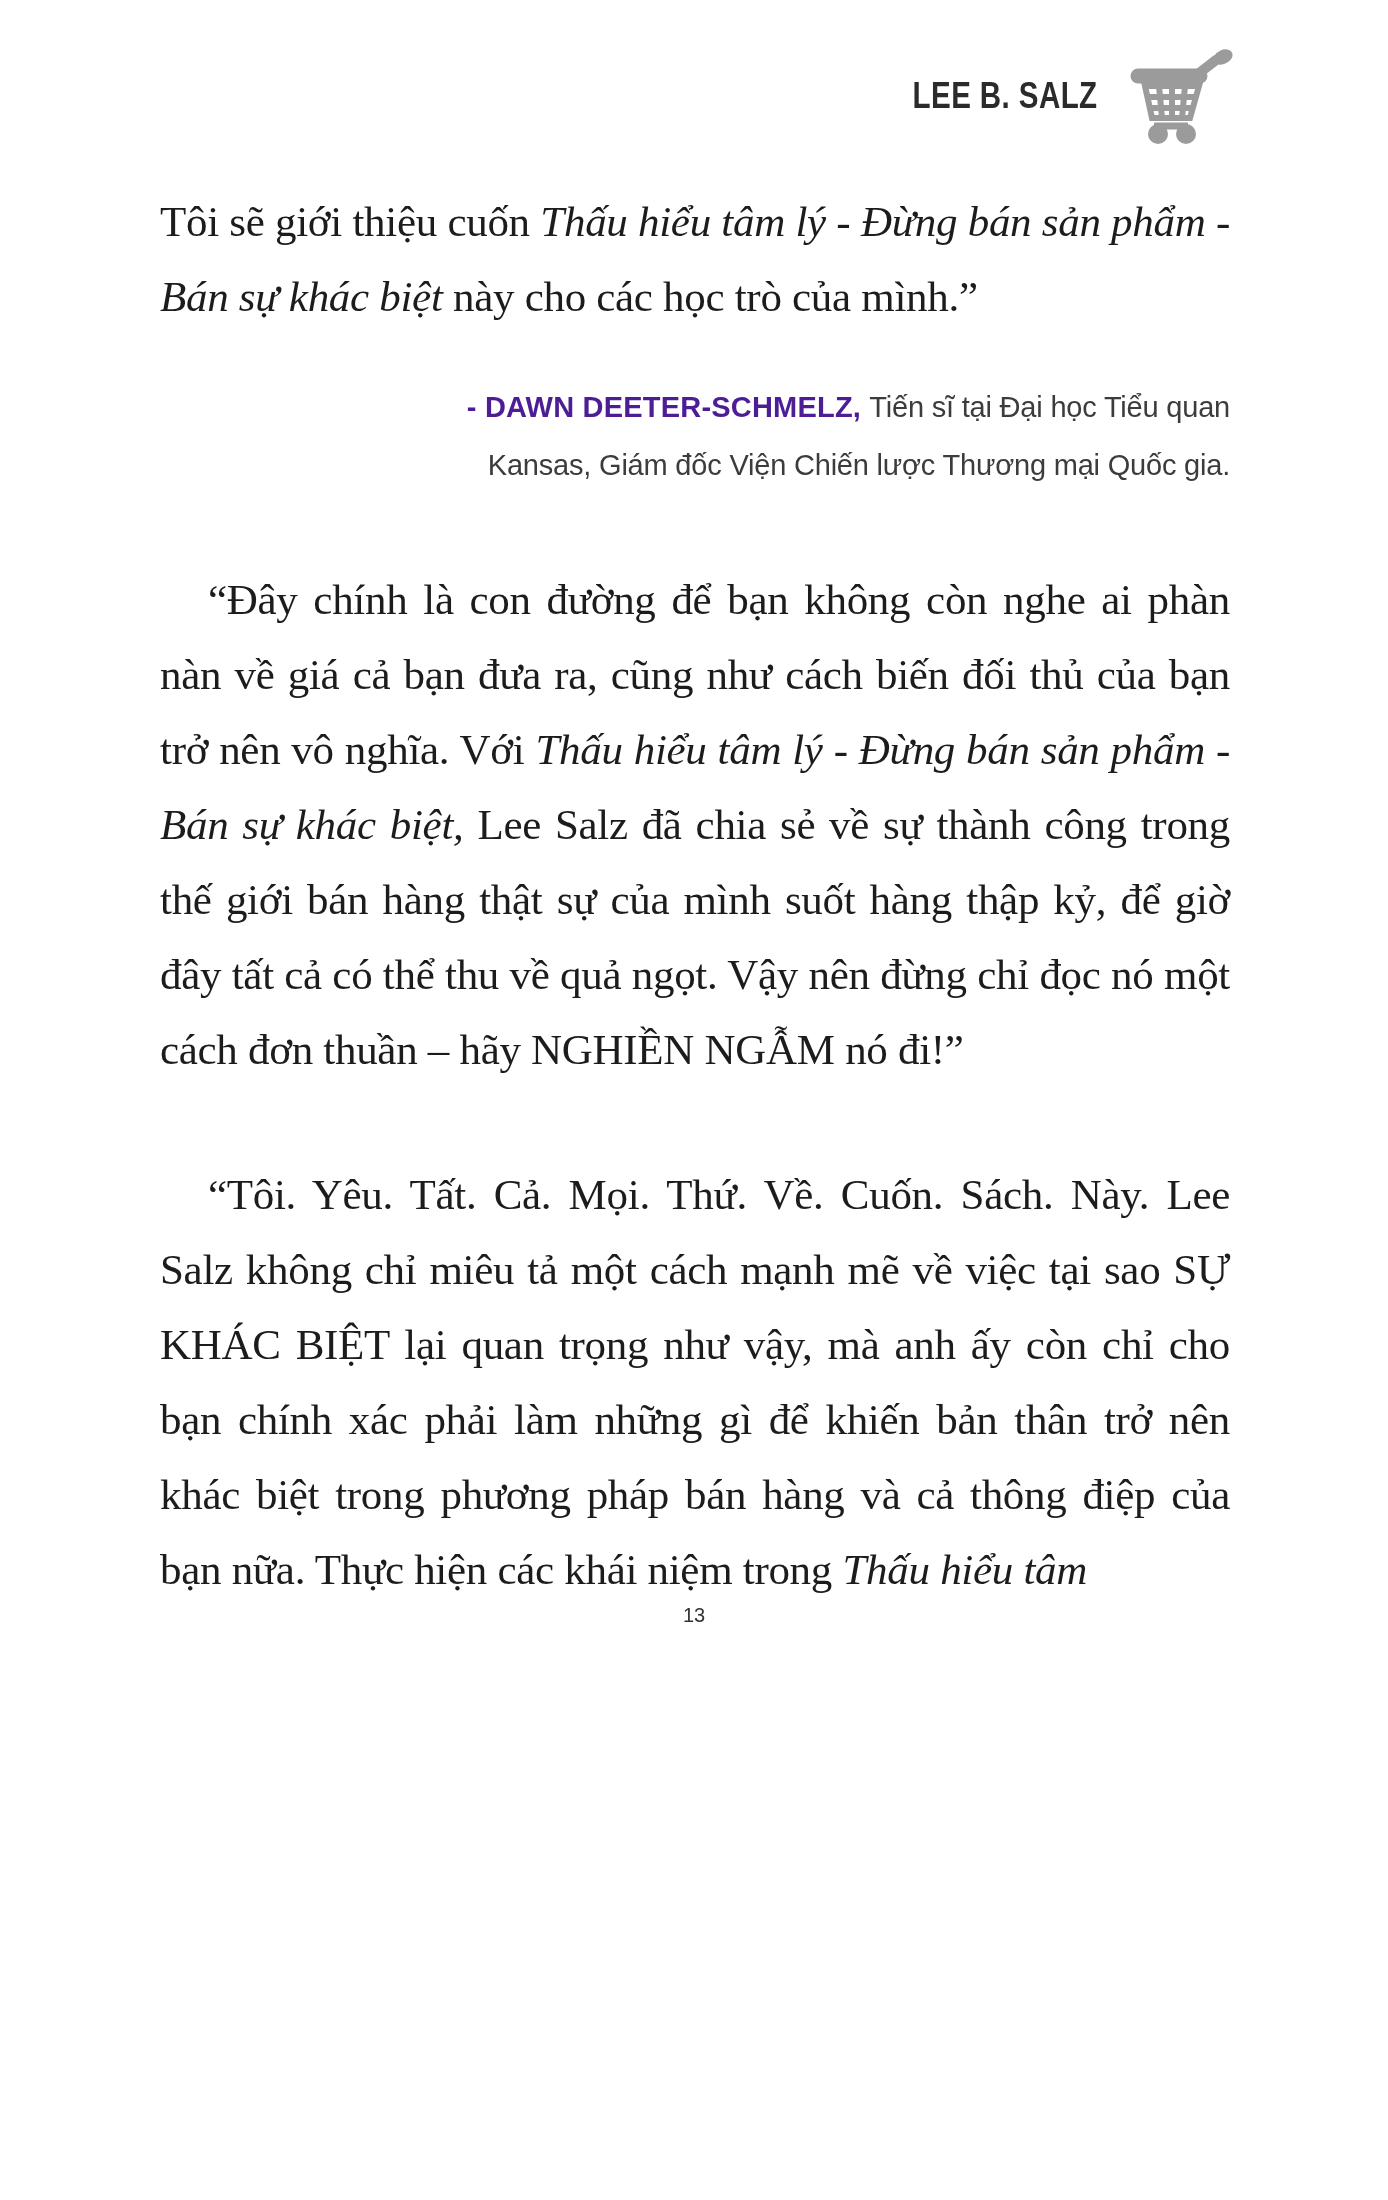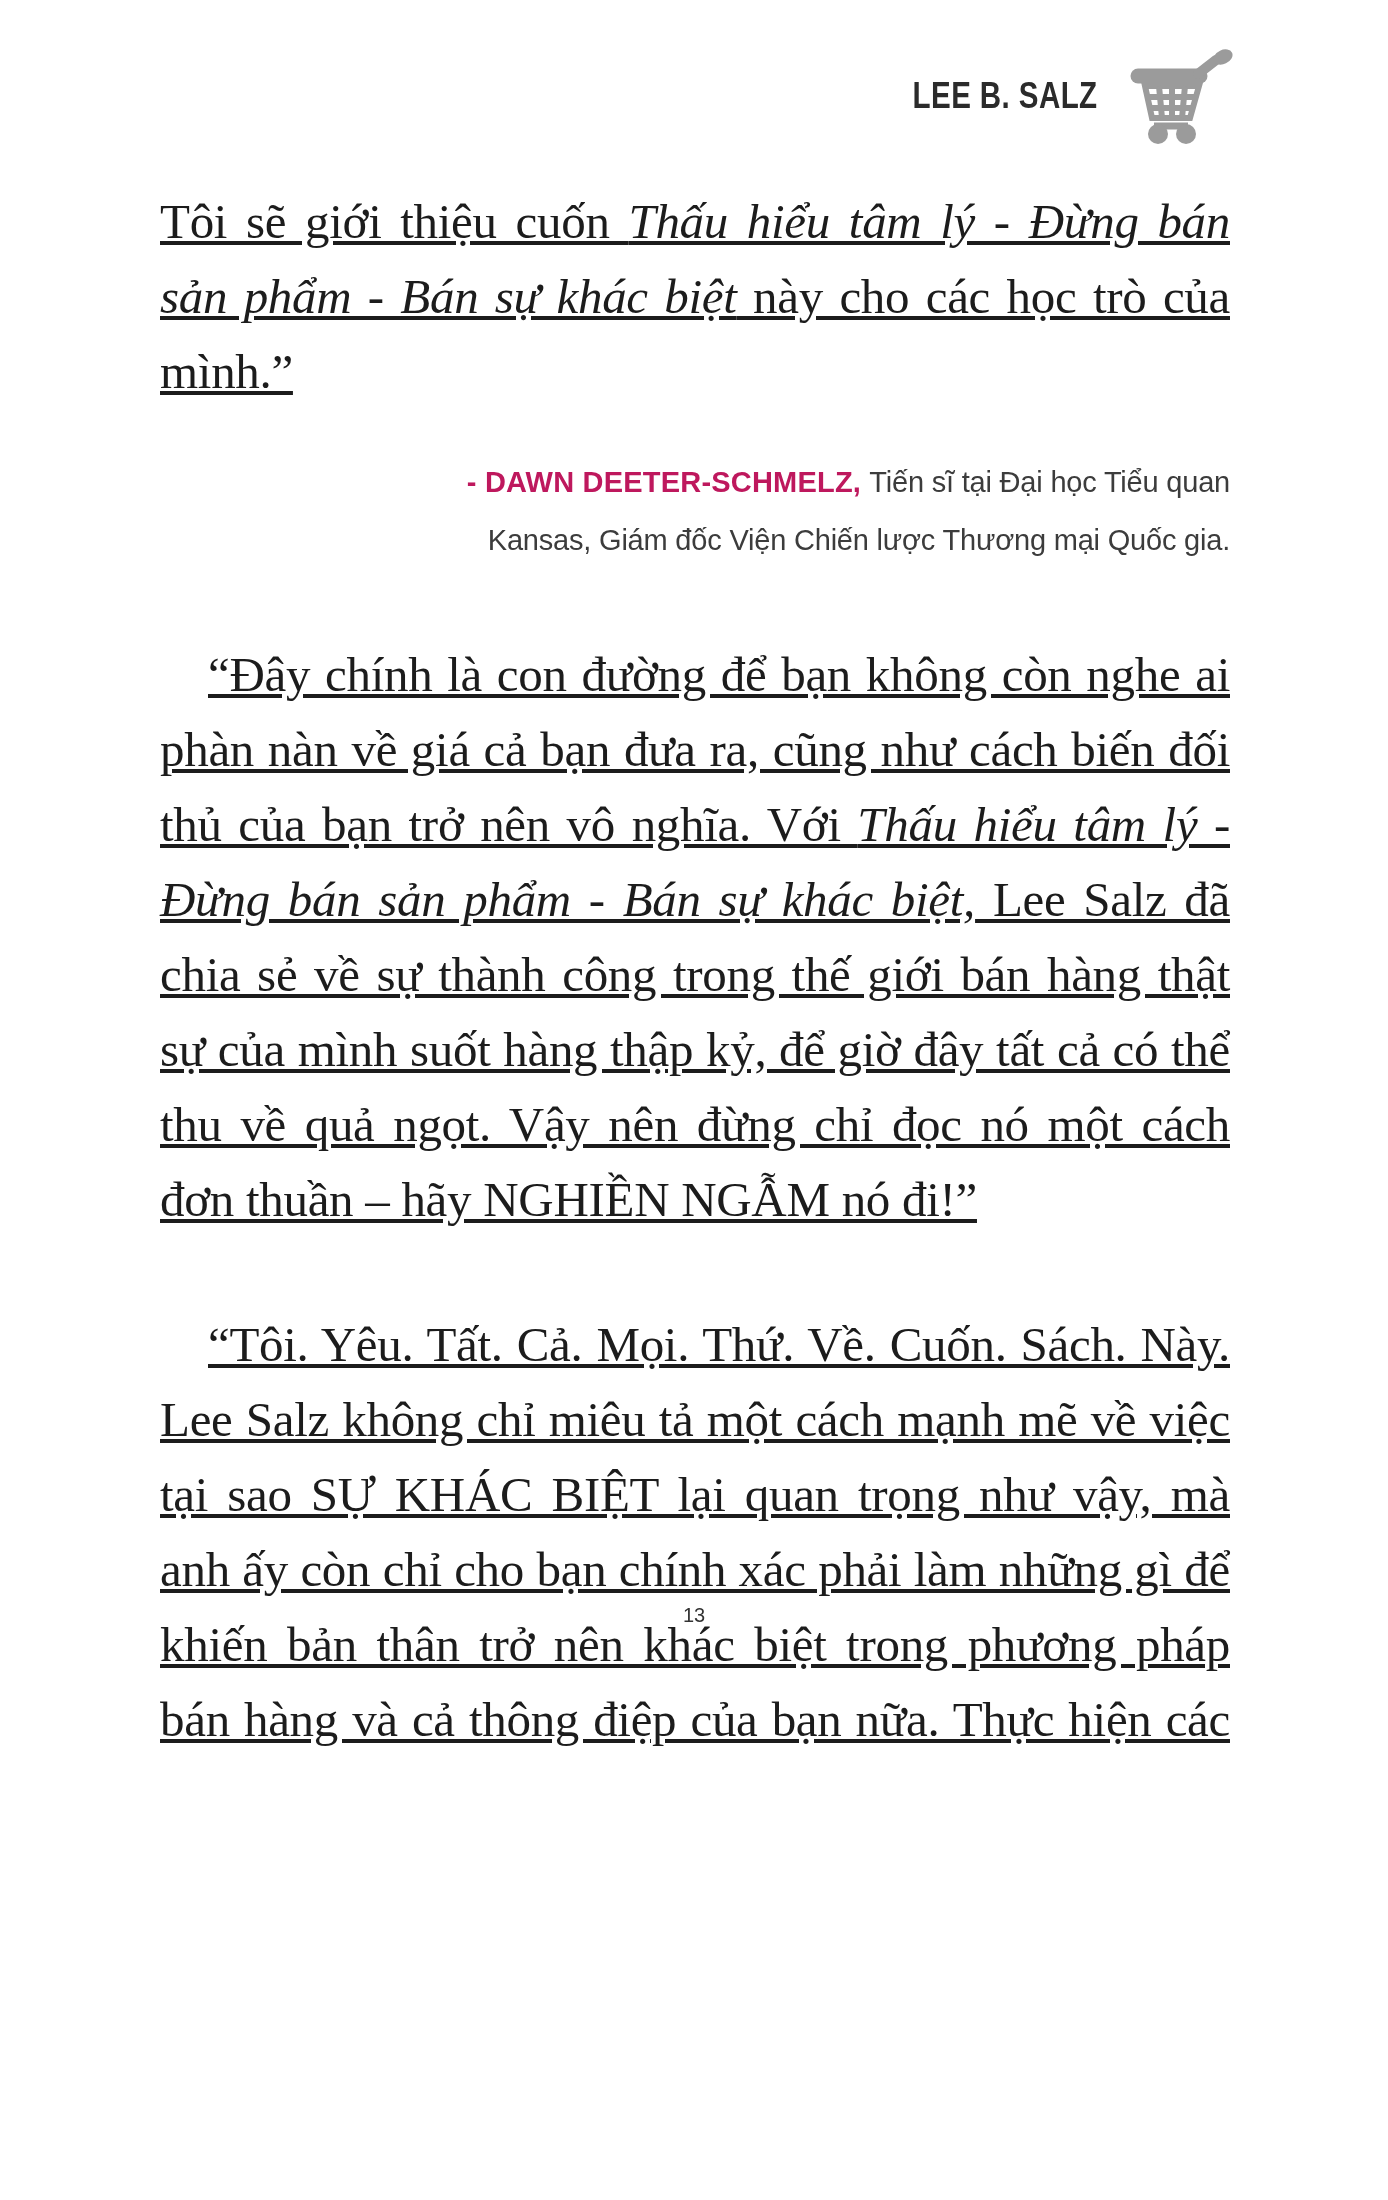--- a/index.html
+++ b/index.html
@@ -40,45 +40,44 @@
   .cart-icon {
     width: 122px;
     height: 96px;
     flex: 0 0 auto;
   }
   
   .content {
     margin: 0 158px 0 160px; 
   }
   .body-para {
-    font-size: 49px;
+    font-size: 43px;
     line-height: 75px;
     text-align: justify;
     text-justify: inter-word;
     margin: 0;
     letter-spacing: -0.3px;
-    text-decoration: underline;
   }
   .para-1 { margin-top: 64px; }
   .para-2 { margin-top: 68px; text-indent: 48px; }
   .para-3 { margin-top: 70px; text-indent: 48px; }
   .italic { font-style: italic; }
   .bold   { font-weight: 700; }
   
   .attribution {
     font-family: "Liberation Sans", "DejaVu Sans", sans-serif;
     font-size: 29px;
     line-height: 58px;
     color: #3c3c3c;
     text-align: right;
     margin: 44px 0 0 auto;
     letter-spacing: -0.2px;
   }
   .attribution .bold {
-    color: #be185d;
+    color: #4c1d95;
     letter-spacing: 0.2px;
   }
   .attribution-1 { max-width: 800px; }
   .attribution-2 { max-width: 755px; }
   
   .page-number {
     position: absolute;
     left: 0;
     right: 0;
     bottom: 138px;

